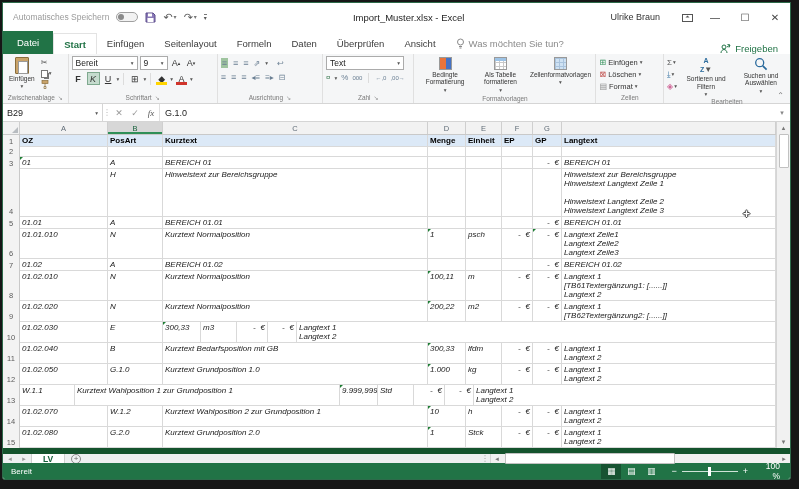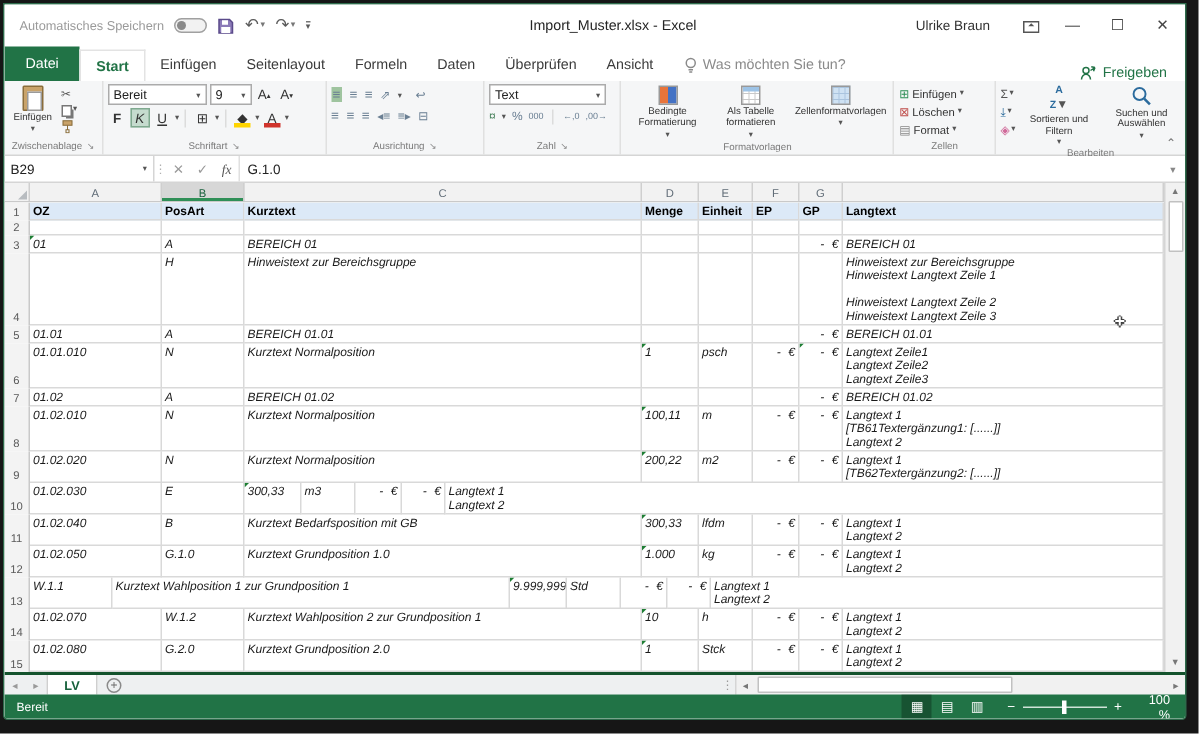--- a/index.html
+++ b/index.html
@@ -95,21 +95,21 @@
   .money { display:flex; justify-content:flex-end; gap:5px; padding-right:2px; }
   .flag::before { content:""; position:absolute; left:0; top:0; border-top:3px solid #1e7e34; border-right:3px solid transparent; z-index:2; }
   .line { line-height:9px; }
   .cursor { position:absolute; left:740px; top:72px; color:#fff; font-weight:bold; font-size:12px; text-shadow:0 0 1px #000,1px 0 0 #555,-1px 0 0 #555,0 1px 0 #555,0 -1px 0 #555; z-index:5; }
   
   .vscroll { width:14px; background:#f1f1f1; border-left:1px solid #d5d5d5; display:flex; flex-direction:column; align-items:center; flex:0 0 auto; }
   .vs-btn { height:12px; width:100%; display:flex; align-items:center; justify-content:center; font-size:6px; color:#777; }
   .vs-thumb { width:10px; height:34px; background:#fff; border:1px solid #c1c1c1; border-radius:1px; }
   .vs-fill { flex:1; }
   
-  .sheetbar { height:15px; background:#eef0f1; border-top:2px solid #14532d; display:flex; align-items:stretch; flex:0 0 auto; font-size:8px; }
+  .sheetbar { height:15px; background:#eef0f1; border-top:6px solid #14532d; display:flex; align-items:stretch; flex:0 0 auto; font-size:8px; }
   .sb-nav { width:14px; display:flex; align-items:center; justify-content:center; color:#9a9a9a; font-size:7px; }
   .sheettab { background:#fff; border-left:1px solid #cfcfcf; border-right:1px solid #cfcfcf; color:#17613c; font-weight:bold; width:34px; display:flex; align-items:center; justify-content:center; font-size:8.5px; box-shadow:inset 0 2px 0 #fff; }
   .addsheet { width:22px; display:flex; align-items:center; justify-content:center; color:#6a6a6a; }
   .addsheet span { width:10px; height:10px; border:1px solid #8a8a8a; border-radius:50%; font-size:8px; line-height:8px; text-align:center; }
   .sb-fill { flex:1; }
   .sb-dots { width:10px; display:flex; align-items:center; justify-content:center; color:#9a9a9a; }
   .hscroll { width:300px; display:flex; align-items:center; background:#f1f1f1; border-left:1px solid #d5d5d5; }
   .hs-btn { width:12px; text-align:center; color:#777; font-size:7px; }
   .hs-track { flex:1; height:11px; position:relative; }
   .hs-thumb { position:absolute; left:2px; top:0; width:170px; height:11px; background:#fff; border:1px solid #c1c1c1; border-radius:1px; }

